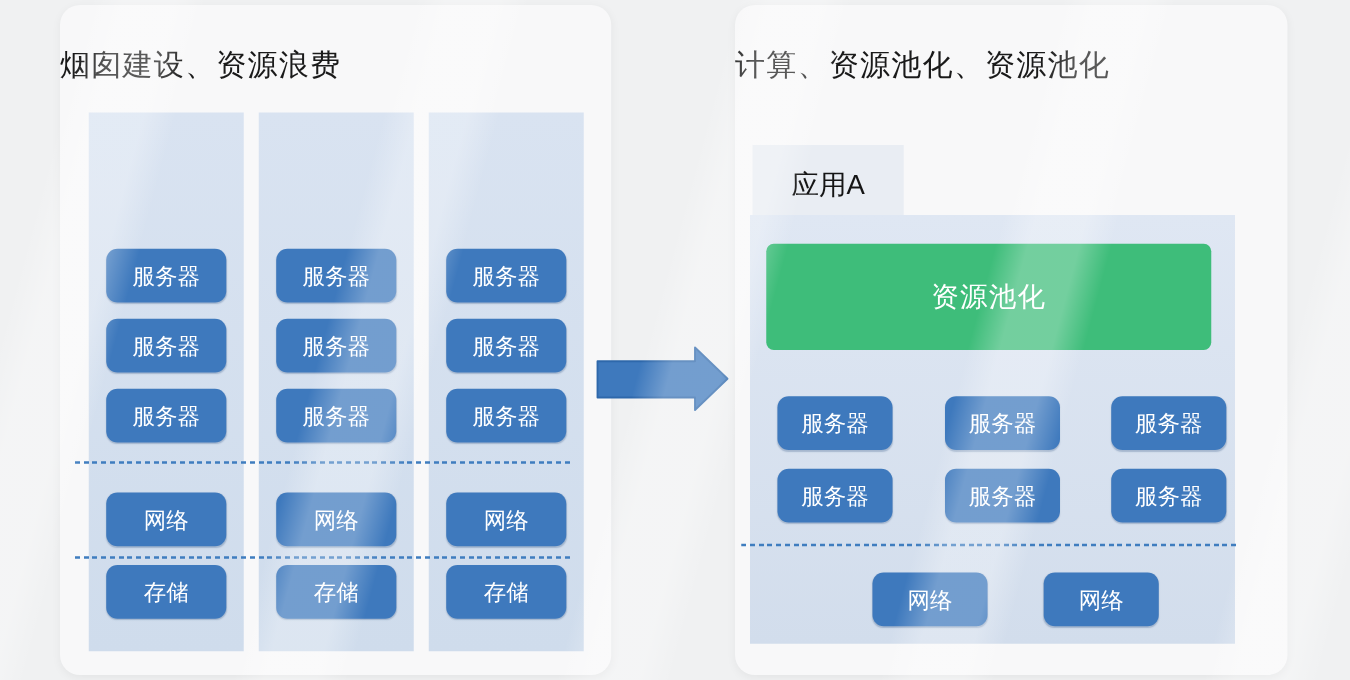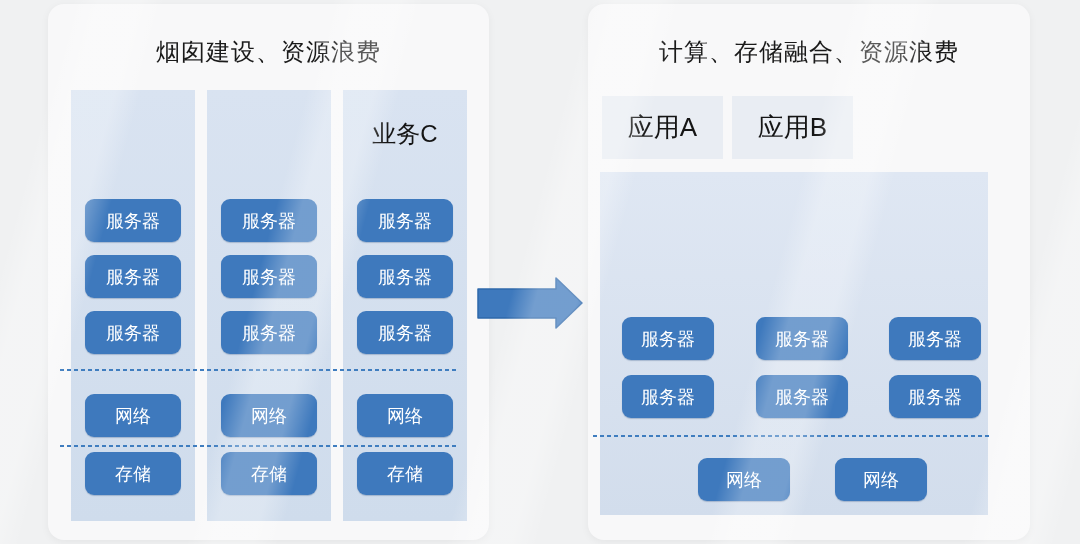--- a/index.html
+++ b/index.html
@@ -16,21 +16,21 @@
       rgba(255,255,255,0) 160px 250px);
     opacity:.5;
   }
   .card{
     position:absolute;top:4px;height:536px;background:#f8f8f9;
     border-radius:16px;box-shadow:0 2px 8px rgba(0,0,0,0.05);
   }
   .card.left{left:48px;width:441px;}
   .card.right{left:588px;width:442px;}
   .card-title{
-    position:absolute;top:32px;left:0;right:0;text-align:center;
+    position:absolute;top:32px;left:0;right:0;
     font-size:24px;color:#1a1a1a;letter-spacing:1px;white-space:nowrap;
   }
   
   .col{
     position:absolute;top:86px;width:124px;height:431px;
     background:linear-gradient(180deg,#d9e3f1 0%,#cfdcec 100%);
   }
   .col.c1{left:23px}.col.c2{left:159px}.col.c3{left:295px}
   .col-header{
     position:absolute;top:28px;left:0;right:0;text-align:center;
@@ -46,23 +46,23 @@
   .srv1{top:109px}.srv2{top:165px}.srv3{top:221px}
   .bnet{top:304px}.bsto{top:362px}
   .dash{
     position:absolute;height:2px;
     background:repeating-linear-gradient(90deg,#3f7dbf 0 4px,rgba(0,0,0,0) 4px 7px);
   }
   .ldash1{left:12px;width:398px;top:365px;}
   .ldash2{left:12px;width:398px;top:441px;}
   
   .app{
-    position:absolute;top:92px;width:121px;height:63px;background:#e9edf3;
+    position:absolute;top:112px;width:121px;height:63px;background:#e9edf3;
     display:flex;align-items:center;justify-content:center;
-    font-size:26px;color:#151515;white-space:nowrap;
+    font-size:22px;color:#151515;white-space:nowrap;
   }
   .appA{left:14px}.appB{left:144px}.appN{left:274px}
   .pool{
     position:absolute;left:12px;top:168px;width:388px;height:343px;
     background:linear-gradient(180deg,#dfe7f3 0%,#d2ddec 100%);
   }
   .green{
     position:absolute;left:13px;top:23px;width:356px;height:85px;
     background:#3ebd7a;border-radius:6px;color:#ffffff;font-size:22px;
     display:flex;align-items:center;justify-content:center;letter-spacing:1px;
@@ -99,43 +99,42 @@
 
     <div class="col c2">
       <div class="bluebox srv1">服务器</div>
       <div class="bluebox srv2">服务器</div>
       <div class="bluebox srv3">服务器</div>
       <div class="bluebox bnet">网络</div>
       <div class="bluebox bsto">存储</div>
     </div>
 
     <div class="col c3">
-      <div class="col-header">业务C</div>
       <div class="bluebox srv1">服务器</div>
       <div class="bluebox srv2">服务器</div>
       <div class="bluebox srv3">服务器</div>
       <div class="bluebox bnet">网络</div>
       <div class="bluebox bsto">存储</div>
     </div>
 
     <div class="dash ldash1"></div>
     <div class="dash ldash2"></div>
   </div>
 
   <svg class="arrow" viewBox="0 0 108 57">
     <polygon points="2,13 80,13 80,2 106,27 80,52 80,42 2,42" fill="#3e79bd" stroke="#2e68ab" stroke-width="1.5" stroke-linejoin="round"></polygon>
   </svg>
 
   <div class="card right">
-    <div class="card-title">计算、存储融合、资源浪费</div>
+    <div class="card-title">计算、资源池化、资源池化</div>
 
     <div class="app appA">应用A</div>
-    <div class="app appB">应用B</div>
 
     <div class="pool">
+      <div class="green">资源池化</div>
       <div class="pbox pr1 pc1">服务器</div>
       <div class="pbox pr1 pc2">服务器</div>
       <div class="pbox pr1 pc3">服务器</div>
       <div class="pbox pr2 pc1">服务器</div>
       <div class="pbox pr2 pc2">服务器</div>
       <div class="pbox pr2 pc3">服务器</div>
     </div>
 
     <div class="dash rdash"></div>
     <div class="rnet rnet1">网络</div>

